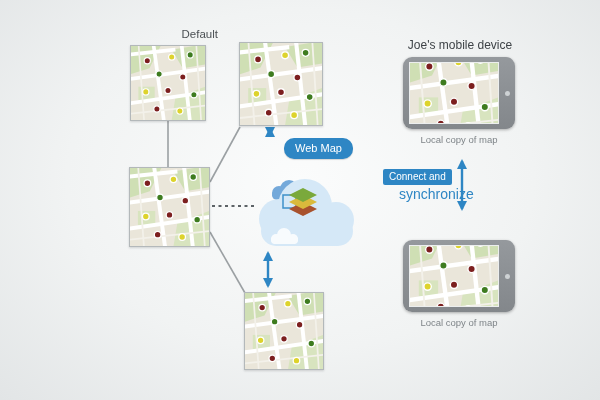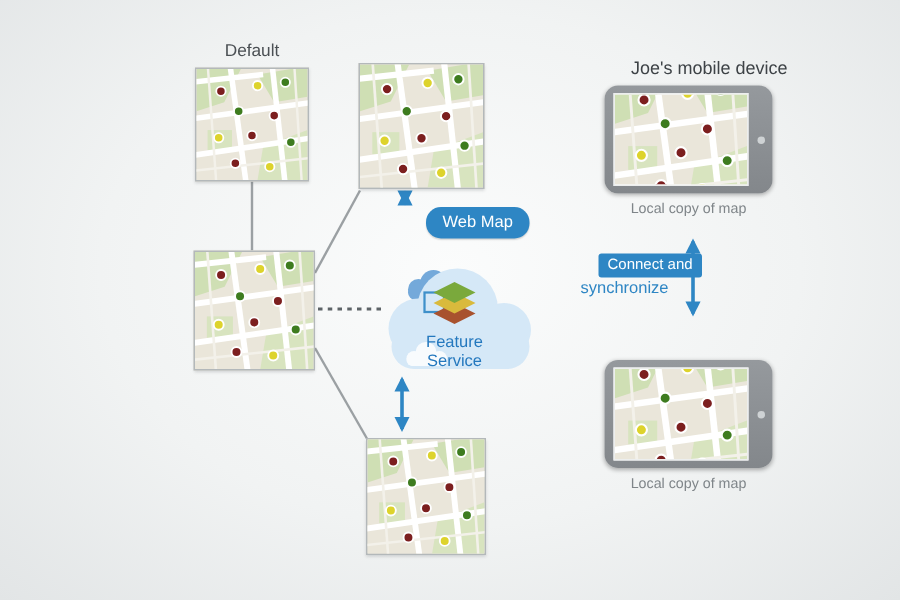--- a/index.html
+++ b/index.html
@@ -1,41 +1,41 @@
 <!DOCTYPE html>
 <html><head>
 <meta charset="utf-8">
 <style>
   * { margin:0; padding:0; box-sizing:border-box; }
   html,body { background:#ffffff; }
   body { font-family:"Liberation Sans", sans-serif; }
   .stage { position:relative; width:600px; height:400px; overflow:hidden;
            background:radial-gradient(ellipse at 50% 45%, #fbfcfc 0%, #f1f3f3 55%, #e2e5e6 100%); }
   .overlay { position:absolute; left:0; top:0; width:600px; height:400px; pointer-events:none; }
-  .map-label { position:absolute; font-size:11.5px; color:#4b5054; text-align:center; white-space:nowrap; }
+  .map-label { position:absolute; font-size:11.5px; color:#4b5054; text-align:right; white-space:nowrap; }
   .map-frame { position:absolute; border:1px solid #b3b8ba; box-shadow:0 1px 2px rgba(60,65,70,.2); background:#eae6da; }
   .map-frame svg { display:block; width:100%; height:100%; }
   .badge { position:absolute; background:#2e86c4; color:#fff; font-size:11px; line-height:1;
            padding:5px 11px; border-radius:3px; white-space:nowrap; box-shadow:0 1px 1px rgba(0,0,0,.15); }
   .cloud-wrap { position:absolute; }
   .cloud-wrap > svg { display:block; width:100%; height:100%; }
   .cloud-text { position:absolute; left:50%; transform:translateX(-50%); top:60px; width:62px;
                 text-align:center; color:#2478be; font-size:11px; line-height:1.2; }
-  .device-title { position:absolute; font-size:12px; color:#3e4347; text-align:right; white-space:nowrap; }
+  .device-title { position:absolute; font-size:12px; color:#3e4347; text-align:center; white-space:nowrap; }
   .tablet { position:absolute; background:linear-gradient(#95999d,#83878b); border-radius:9px;
             box-shadow:0 1px 3px rgba(0,0,0,.3); }
   .tablet .screen { position:absolute; left:6px; top:5px; right:16px; bottom:5px; background:#fff;
                     border:1px solid #eceeee; overflow:hidden; }
   .tablet .screen svg { display:block; width:100%; height:100%; }
   .tablet .cam { position:absolute; right:5px; top:50%; width:5px; height:5px; margin-top:-2.5px;
                  border-radius:50%; background:#ced2d4; }
   .caption { position:absolute; font-size:9.5px; color:#7f8589; text-align:center; white-space:nowrap; }
   .sync-badge { position:absolute; background:#2e86c4; color:#fff; font-size:10px; line-height:1;
-                padding:3px 6px; border-radius:2px; white-space:nowrap;margin-left:16px; }
-  .sync-text { position:absolute; color:#2e86c4; font-size:11px; white-space:nowrap; }
+                padding:3px 6px; border-radius:2px; white-space:nowrap; }
+  .sync-text { position:absolute; color:#2e86c4; font-size:14px; white-space:nowrap;margin-left:12px; }
 </style>
 </head>
 <body>
 
 <svg width="0" height="0" style="position:absolute" aria-hidden="true">
   <defs>
     <g id="map-art">
       <rect width="100" height="100" fill="#eae6da"></rect>
       <polygon points="0,0 40,0 25,30 0,38" fill="#cfdfb4"></polygon>
       <polygon points="60,70 100,55 100,100 55,100" fill="#d8e4bf"></polygon>
@@ -139,21 +139,20 @@
       </g>
       <g>
         <rect x="40" y="33" width="13" height="13" fill="none" stroke="#2e86c4" stroke-width="1.5" opacity="0.9"></rect>
         <g transform="translate(46,26)">
           <path d="M14,14 L28,21 L14,28 L0,21 Z" fill="#a8522e"></path>
           <path d="M14,7 L28,14 L14,21 L0,14 Z" fill="#d9ba3c"></path>
           <path d="M14,0 L28,7 L14,14 L0,7 Z" fill="#7aa93c"></path>
         </g>
       </g>
     </svg>
-    <div class="cloud-text">Feature Service</div>
   </div>
 
   <div class="sync-badge" style="left:383px; top:169px;">Connect and</div>
   <div class="sync-text" style="left:387px; top:186px;">synchronize</div>
 
   <div class="device-title" style="left:395px; top:38px; width:130px;">Joe's mobile device</div>
   <div class="tablet" style="left:403px; top:57px; width:112px; height:72px;">
     <div class="screen">
       <svg viewBox="0 0 100 100" preserveAspectRatio="xMidYMid slice">
           <use href="#map-art"></use>

